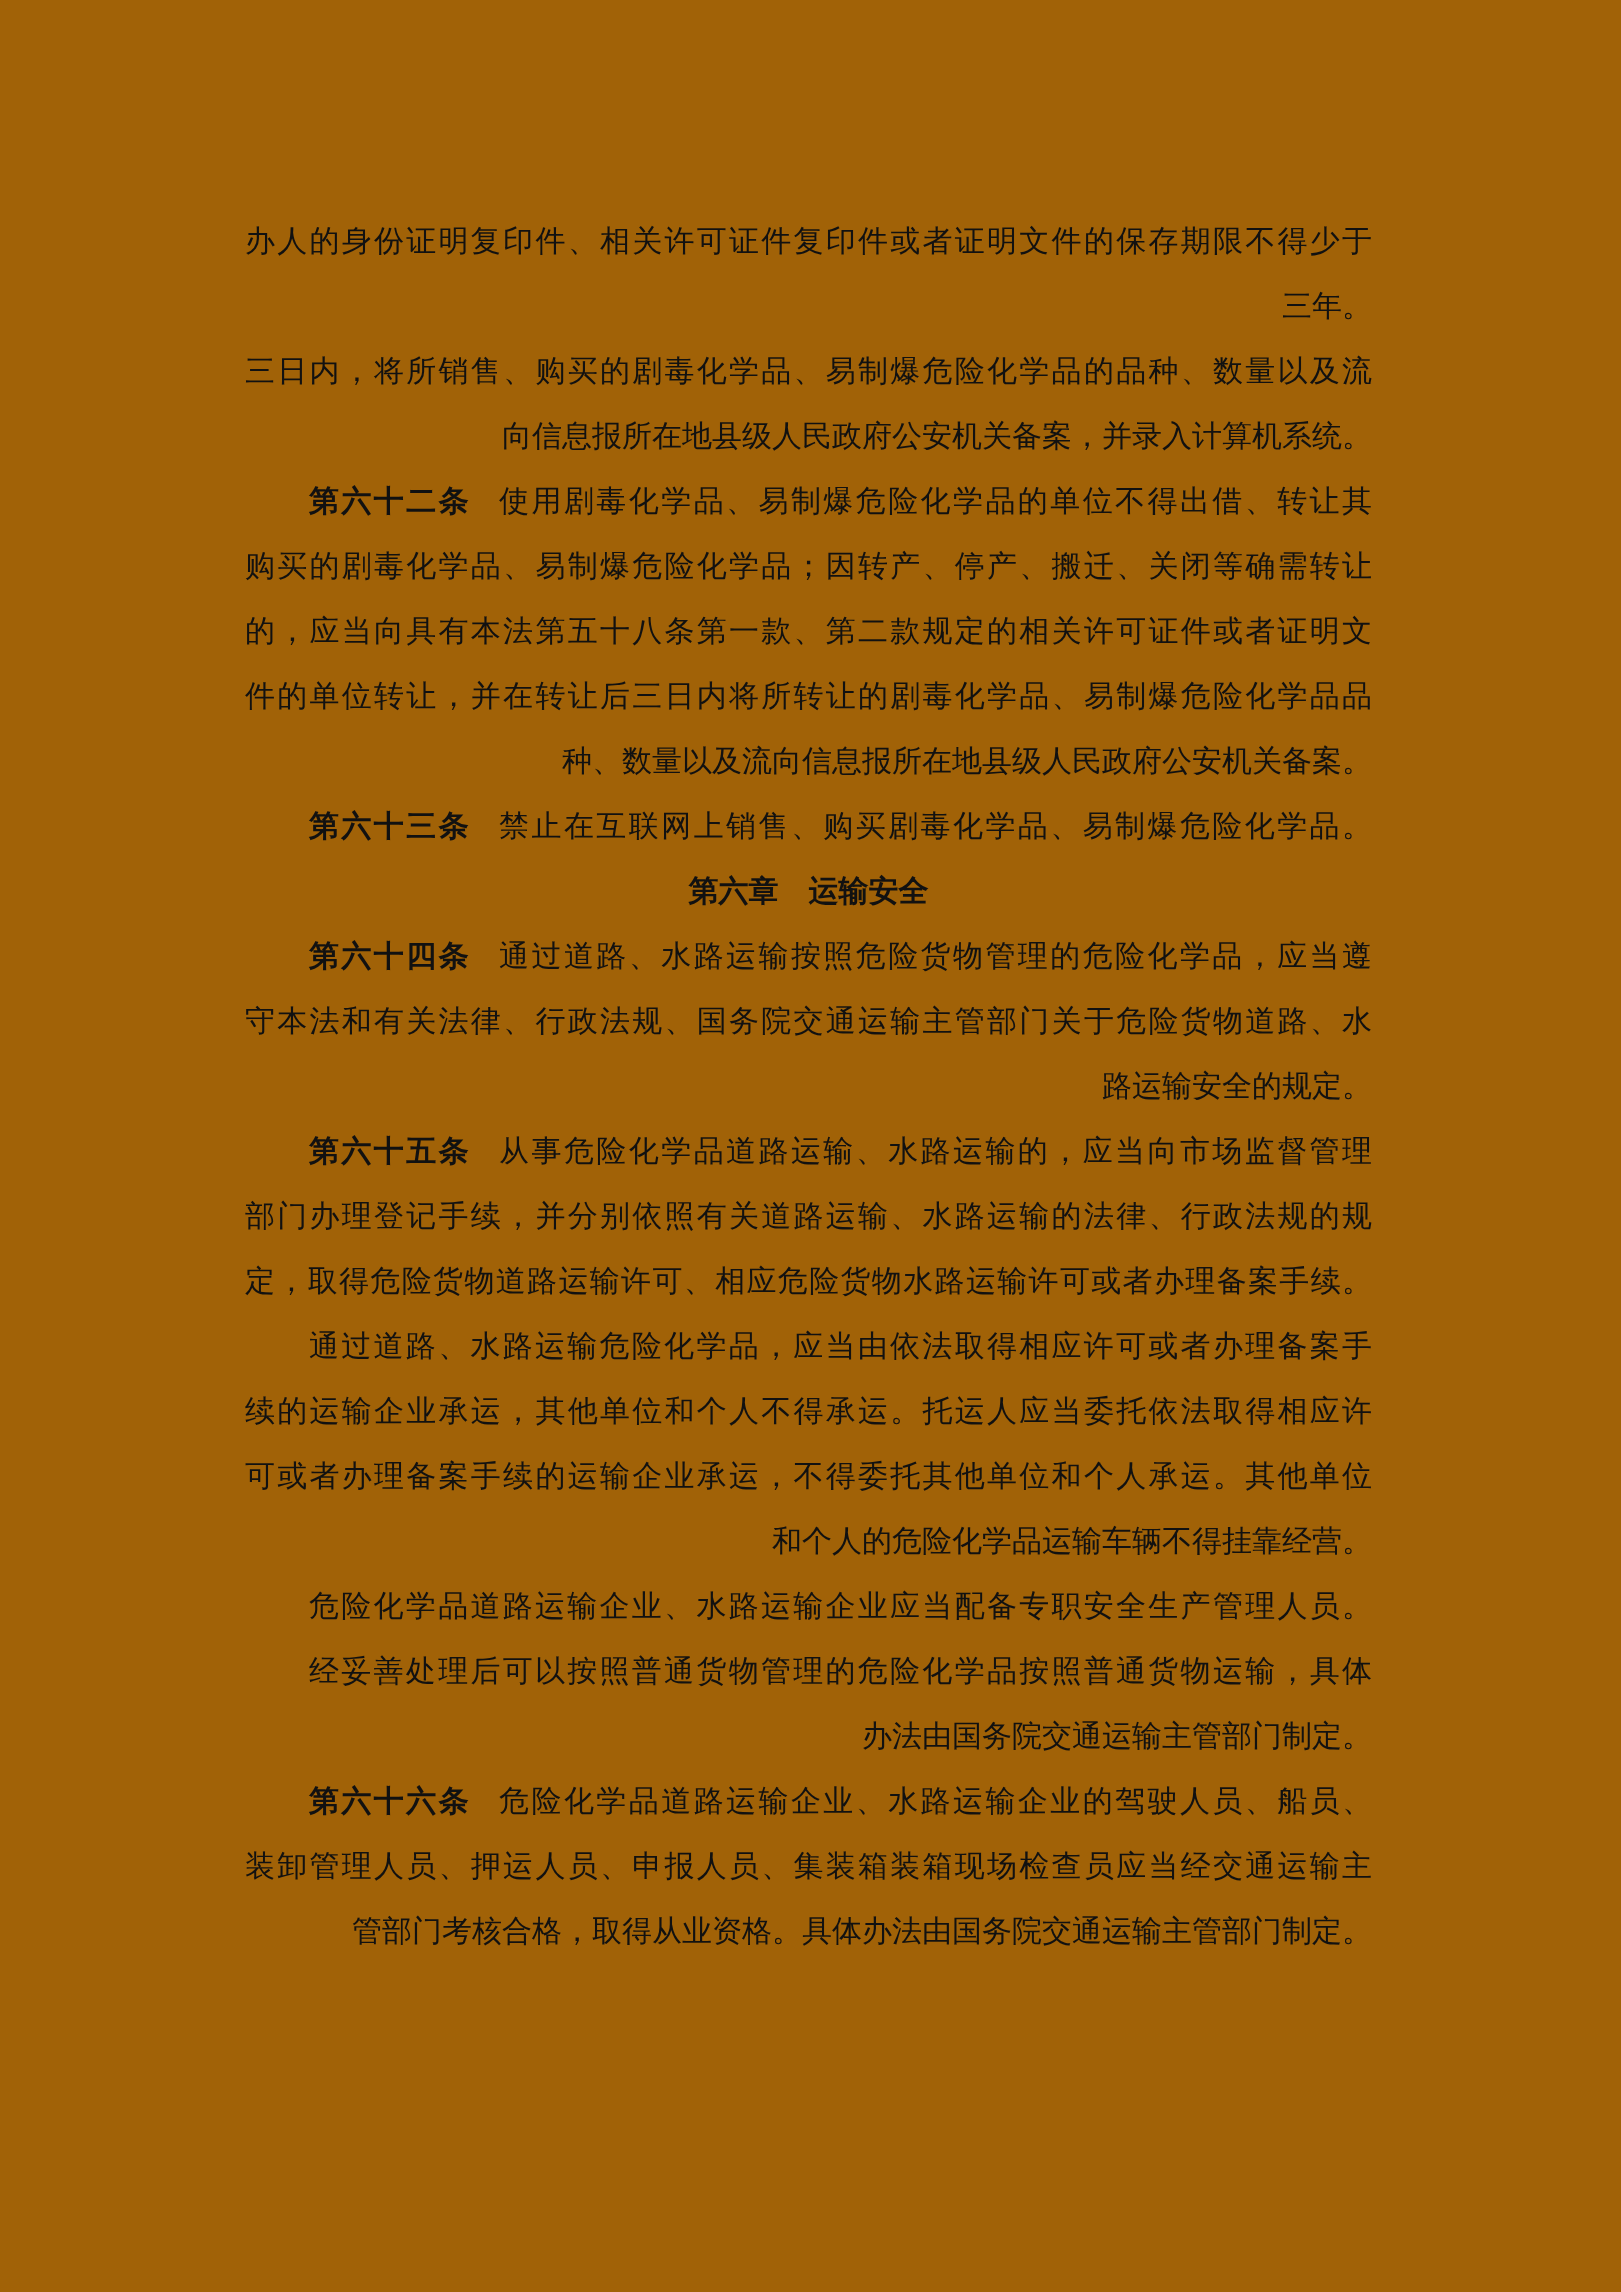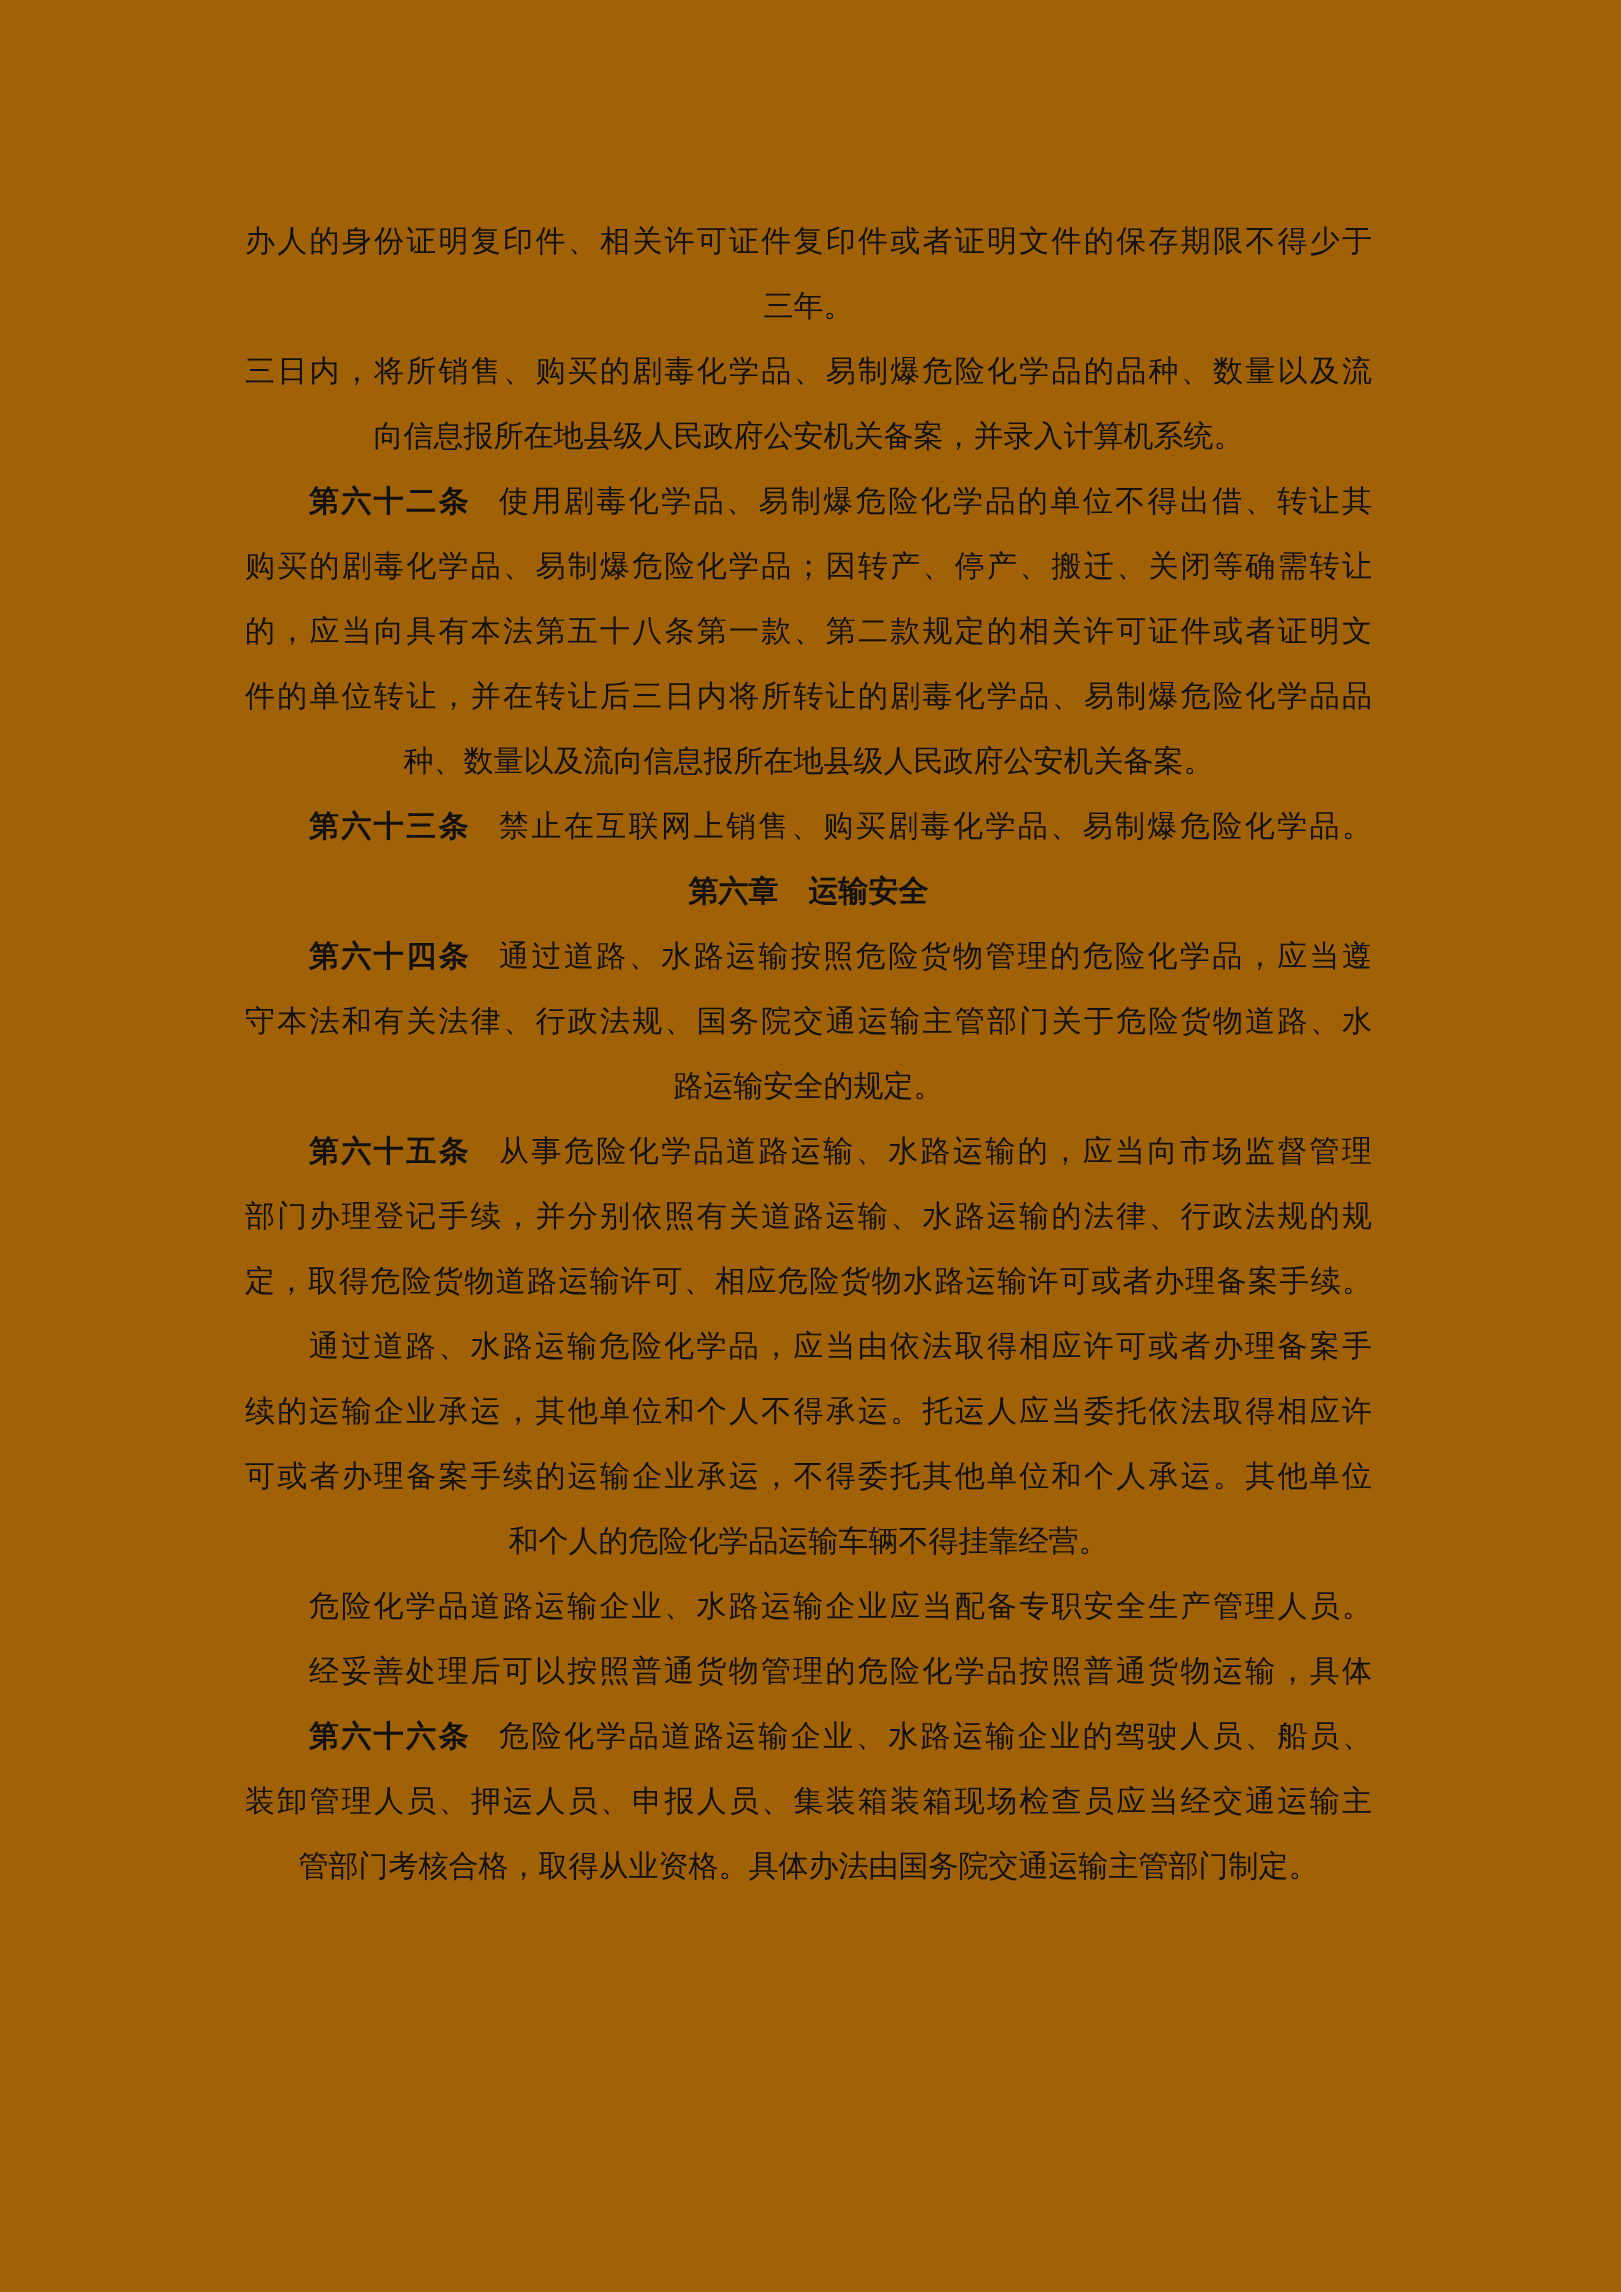--- a/index.html
+++ b/index.html
@@ -34,21 +34,21 @@
       line-height: 65px;
       font-size: 30px;
       white-space: nowrap;
       overflow: visible;
     }
     .line.full {
       text-align: justify;
       text-align-last: justify;
     }
     .line.last {
-      text-align: center;
+      text-align: right;
     }
     .line.indent {
       padding-left: 64px;
     }
     .line.center {
       text-align: left;
       text-align-last: center;
       font-weight: bold;
       font-family: "DejaVu Sans", "Liberation Sans", sans-serif;
     }
@@ -89,20 +89,21 @@
     <div class="line full"><span>定，取得危险货物道路运输许可、相应危险货物水路运输许可或者办理备案手续。</span></div>
 
     <div class="line full indent"><span>通过道路、水路运输危险化学品，应当由依法取得相应许可或者办理备案手</span></div>
     <div class="line full"><span>续的运输企业承运，其他单位和个人不得承运。托运人应当委托依法取得相应许</span></div>
     <div class="line full"><span>可或者办理备案手续的运输企业承运，不得委托其他单位和个人承运。其他单位</span></div>
     <div class="line last"><span>和个人的危险化学品运输车辆不得挂靠经营。</span></div>
 
     <div class="line full indent"><span>危险化学品道路运输企业、水路运输企业应当配备专职安全生产管理人员。</span></div>
 
     <div class="line full indent"><span>经妥善处理后可以按照普通货物管理的危险化学品按照普通货物运输，具体</span></div>
+    <div class="line last"><span>办法由国务院交通运输主管部门制定。</span></div>
 
     <div class="line full indent"><span class="article-no">第六十六条</span><span>危险化学品道路运输企业、水路运输企业的驾驶人员、船员、</span></div>
     <div class="line full"><span>装卸管理人员、押运人员、申报人员、集装箱装箱现场检查员应当经交通运输主</span></div>
     <div class="line last"><span>管部门考核合格，取得从业资格。具体办法由国务院交通运输主管部门制定。</span></div>
 
   </div>
 </div>
 
 
 </body></html>

